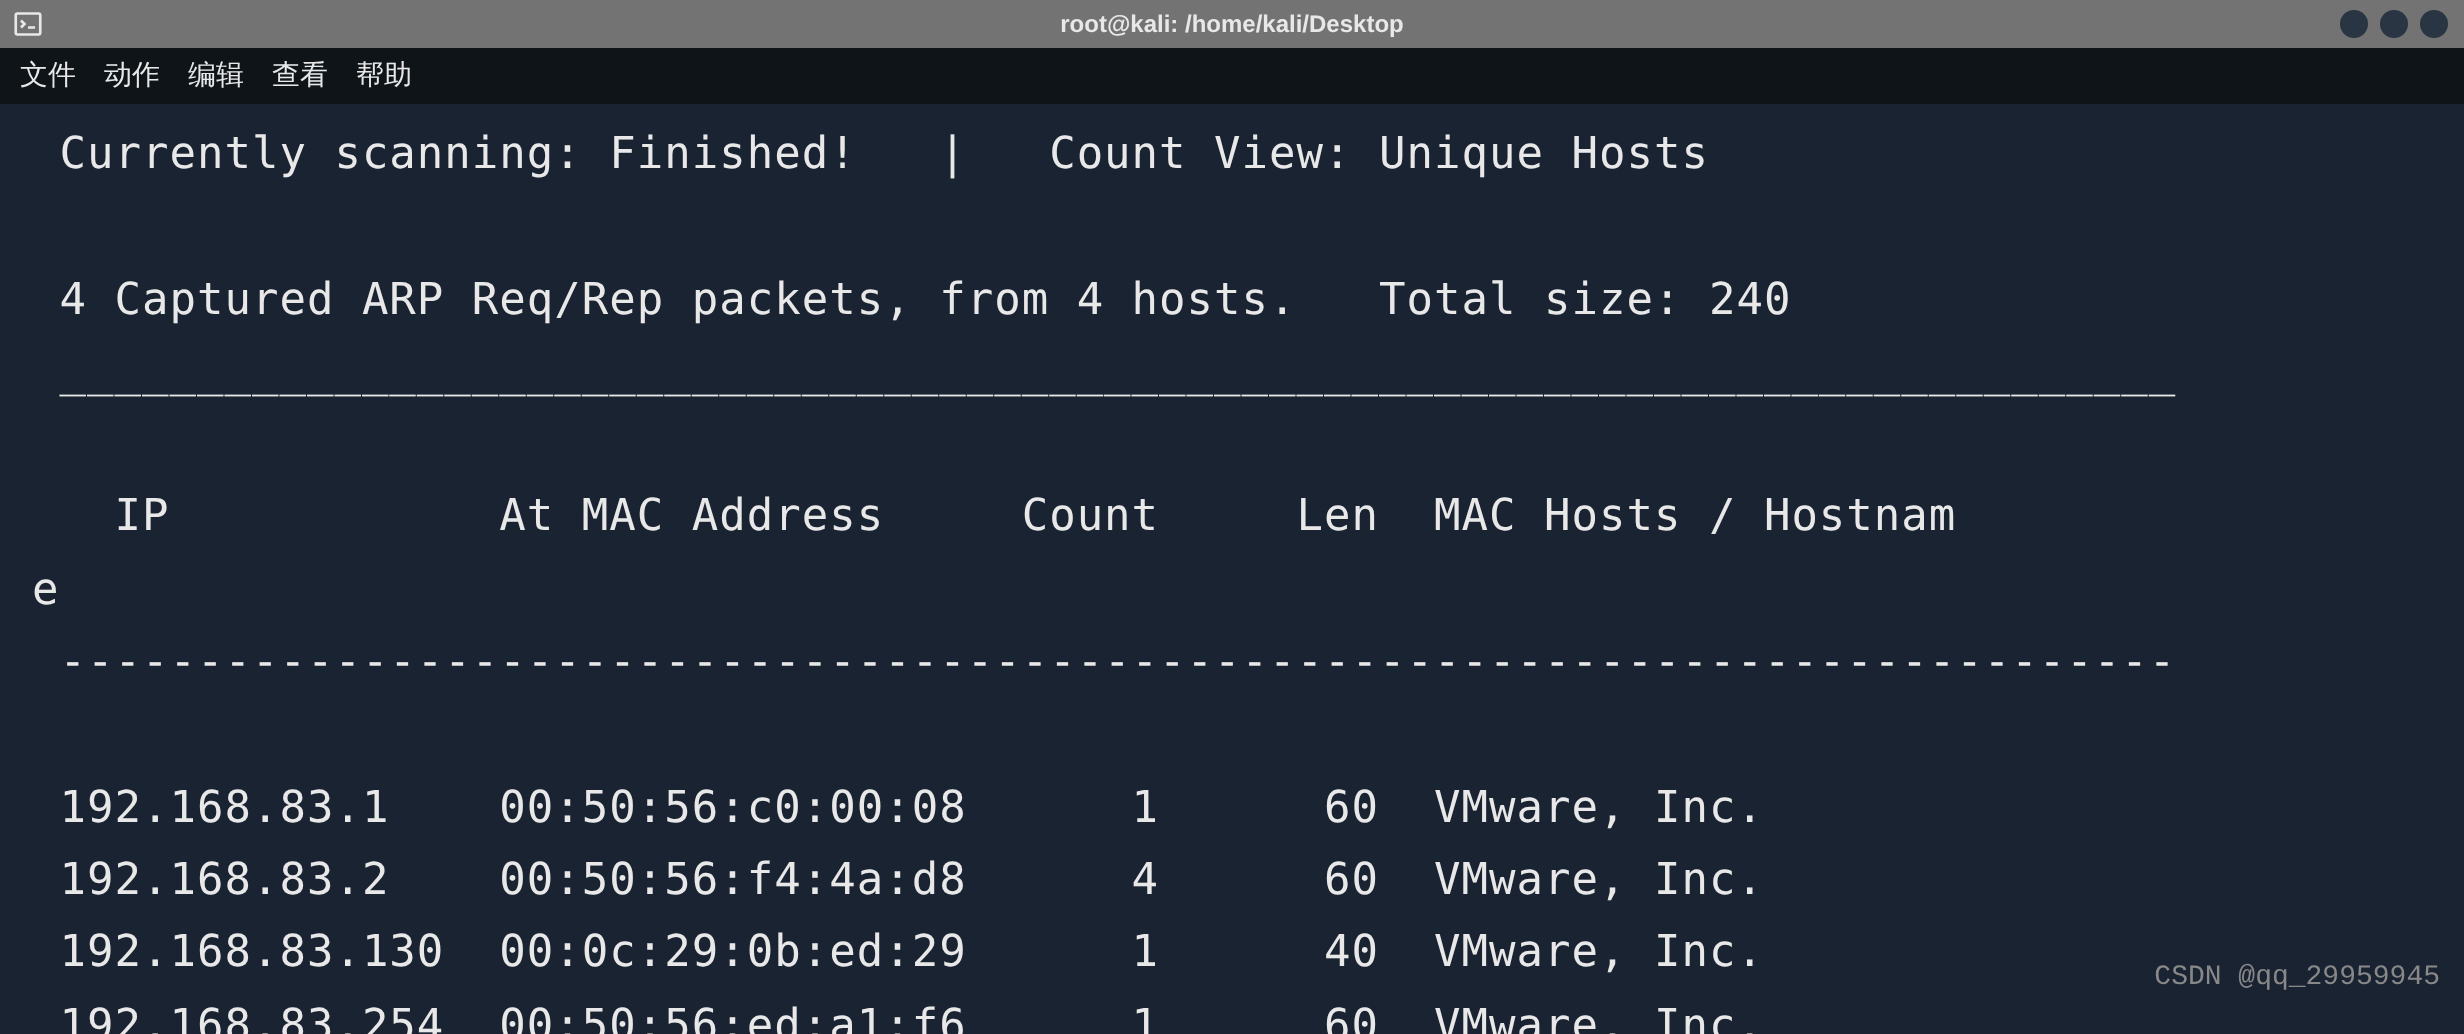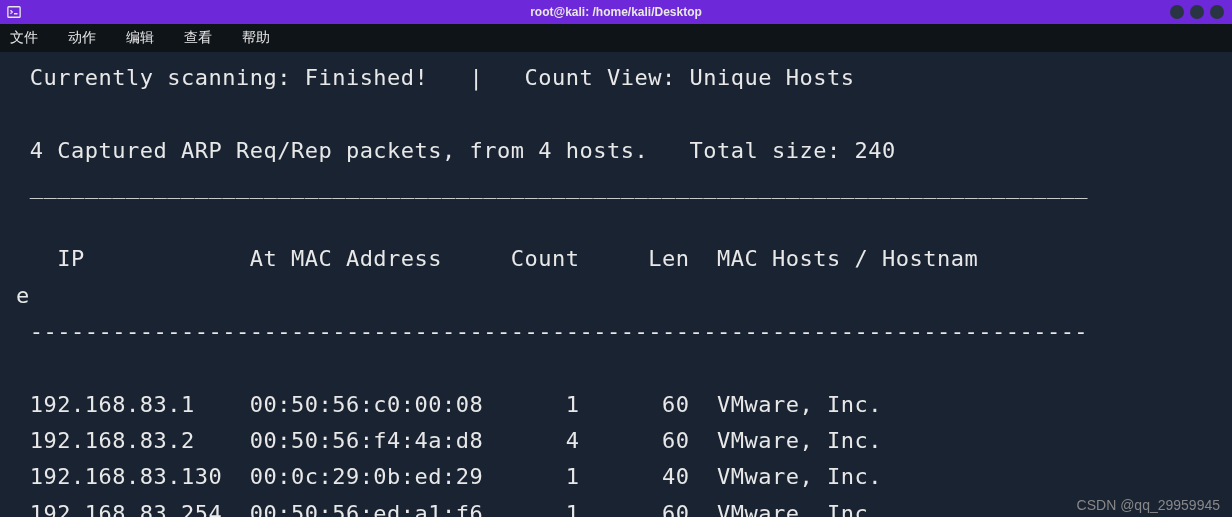--- a/index.html
+++ b/index.html
@@ -11,21 +11,21 @@
       width: 1232px;
       height: 517px;
       background: #1a2332;
       font-family: "DejaVu Sans Mono", "Consolas", monospace;
       color: #e8e8e8;
       overflow: hidden;
       position: relative;
     }
     .titlebar {
       height: 24px;
-      background: #6d28d9;
+      background: #737373;
       display: flex;
       align-items: center;
       justify-content: center;
       position: relative;
     }
     .titlebar-icon {
       position: absolute;
       left: 6px;
       top: 4px;
       width: 16px;
@@ -59,42 +59,42 @@
       height: 14px;
       border-radius: 50%;
       background: #2a3544;
     }
     .menubar {
       height: 28px;
       background: #0f1419;
       display: flex;
       align-items: center;
       padding: 0 10px;
-      gap: 30px;
+      gap: 14px;
       font-family: sans-serif;
       font-size: 14px;
       color: #e8e8e8;
     }
     .menu-item {
       cursor: pointer;
     }
     .terminal {
       padding: 8px 16px;
       font-size: 22px;
       line-height: 1.65;
       letter-spacing: 0.5px;
       white-space: pre;
     }
     .watermark {
       position: absolute;
       right: 12px;
-      bottom: 4px;
+      bottom: 20px;
       font-size: 14px;
       color: #888;
-      font-family: Liberation Sans, sans-serif;
+      font-family: Liberation Mono, monospace;
     }
   </style>
 </head>
 <body>
 
 <div class="titlebar">
   <div class="titlebar-icon">
     <svg viewBox="0 0 16 16">
       <rect x="1" y="2" width="14" height="12" rx="1"></rect>
       <path d="M4 6l2 2-2 2M8 10h4"></path>

